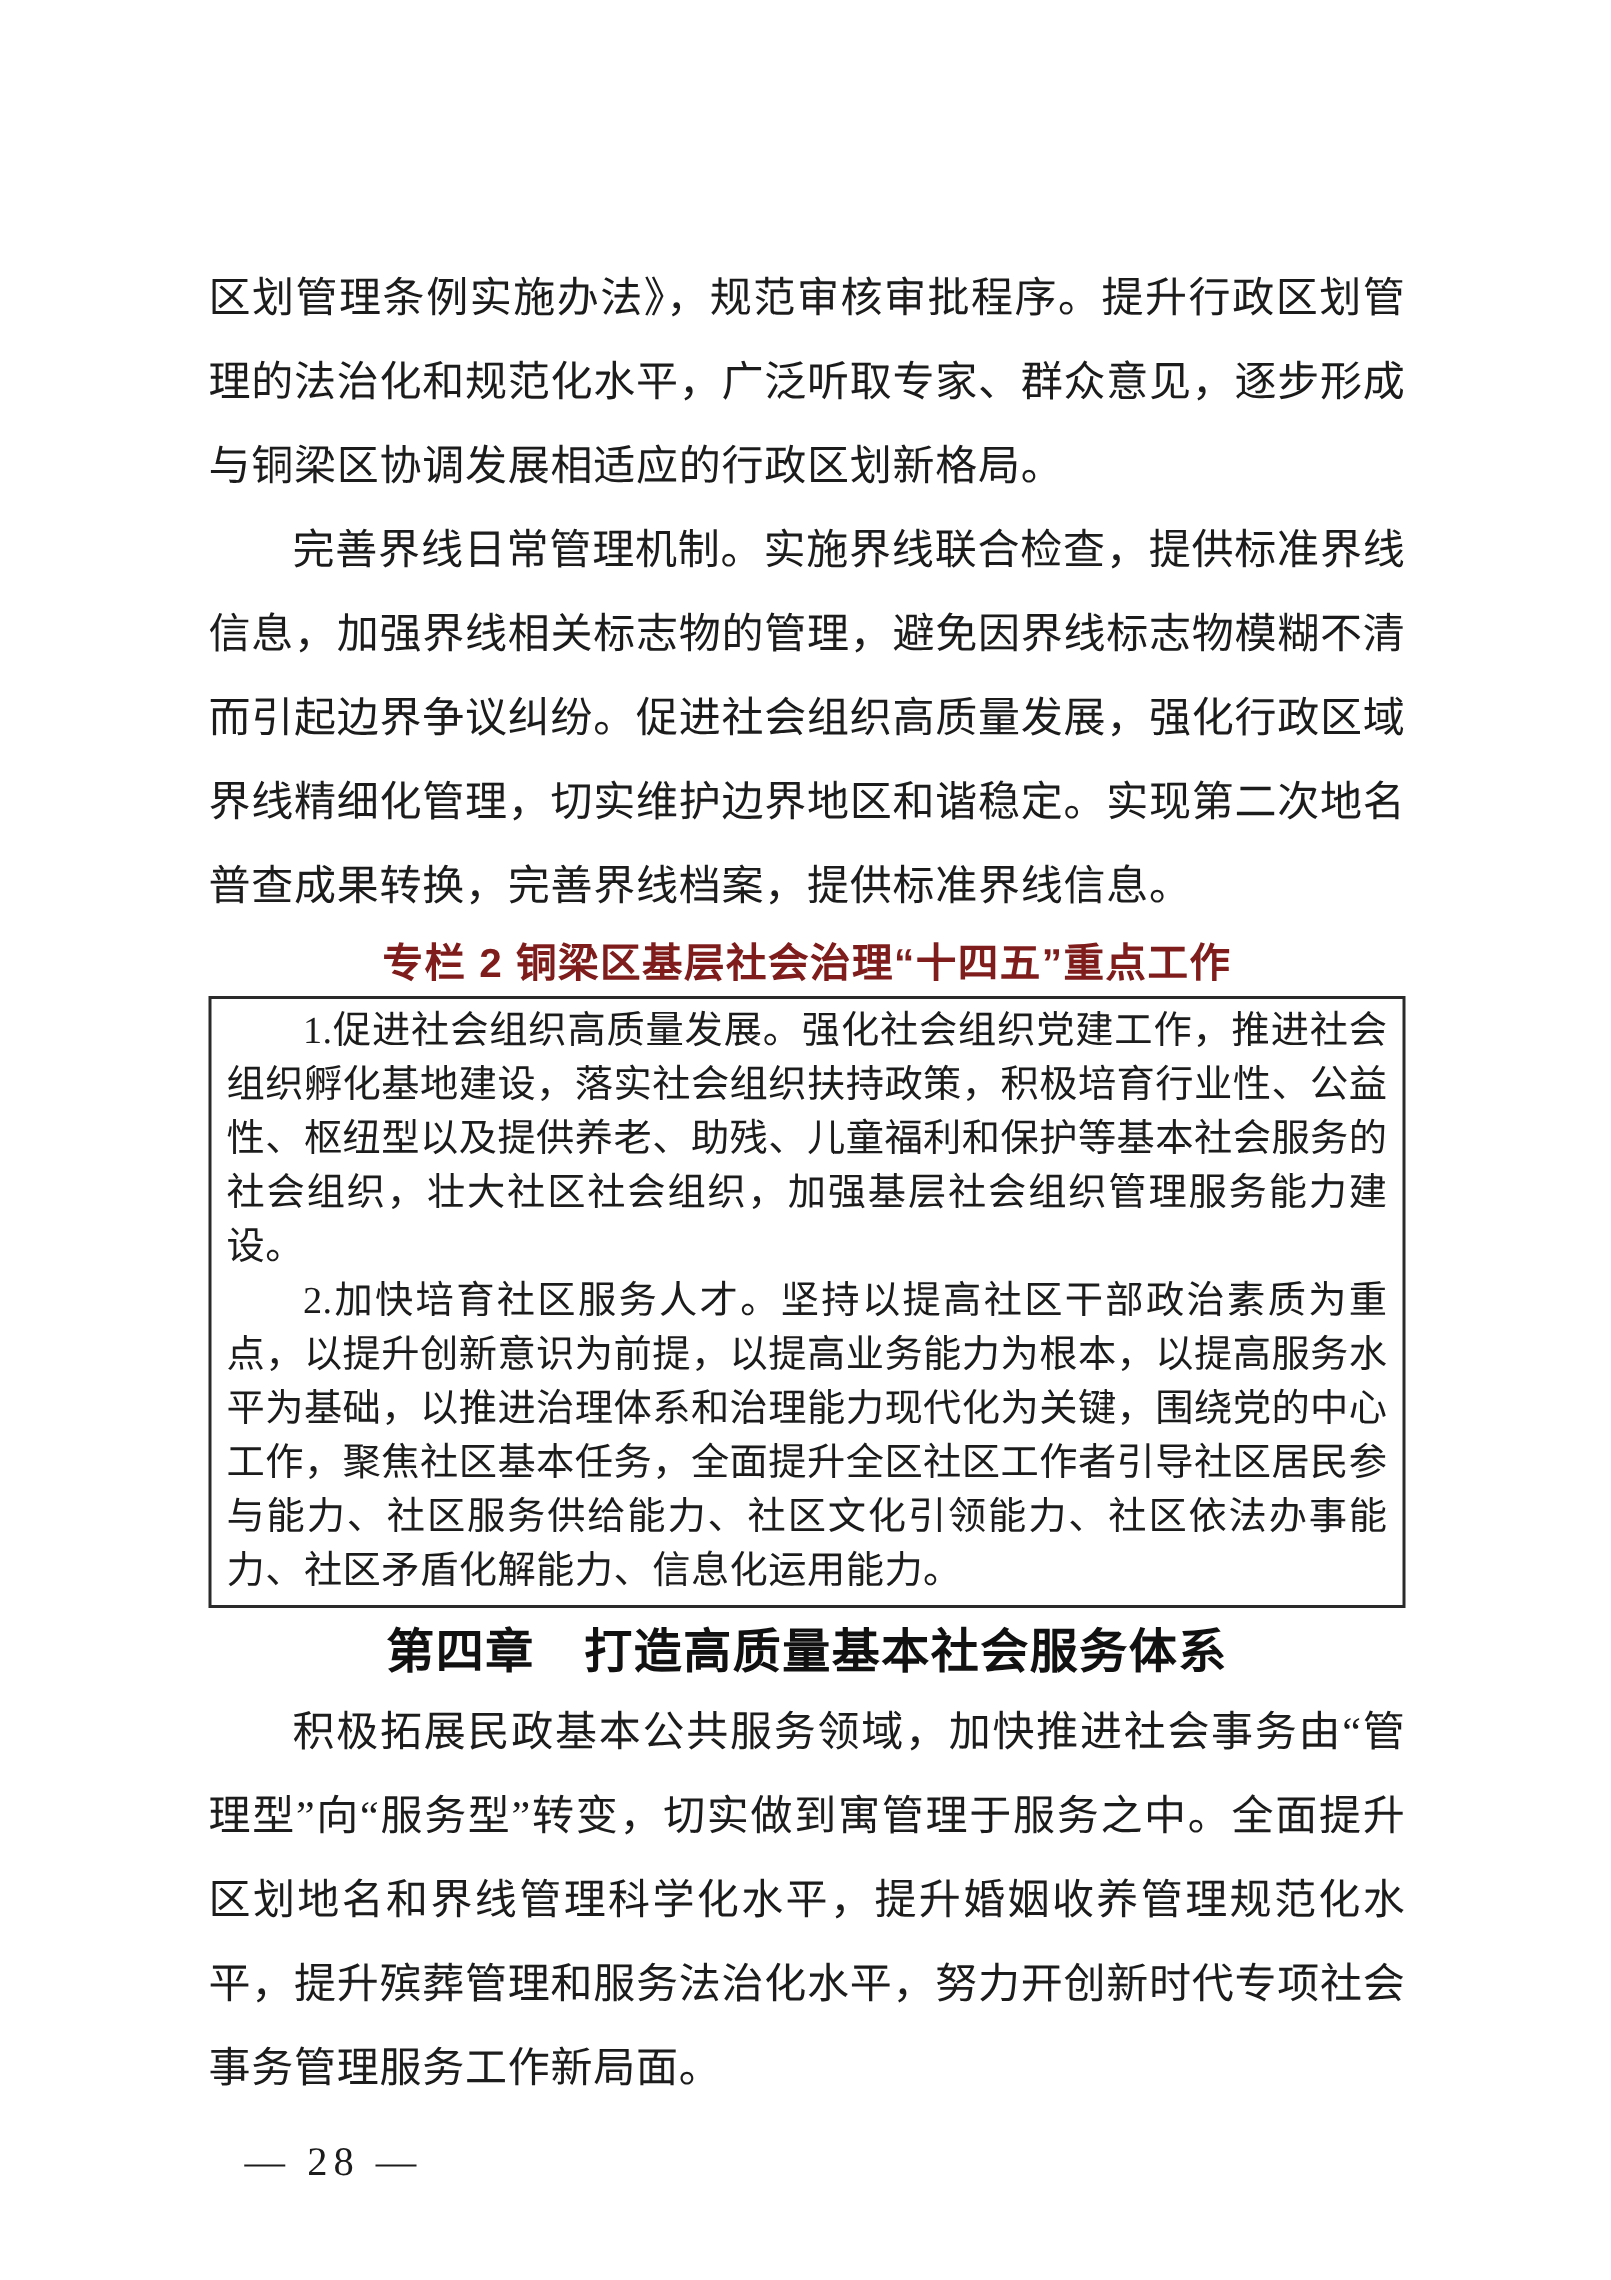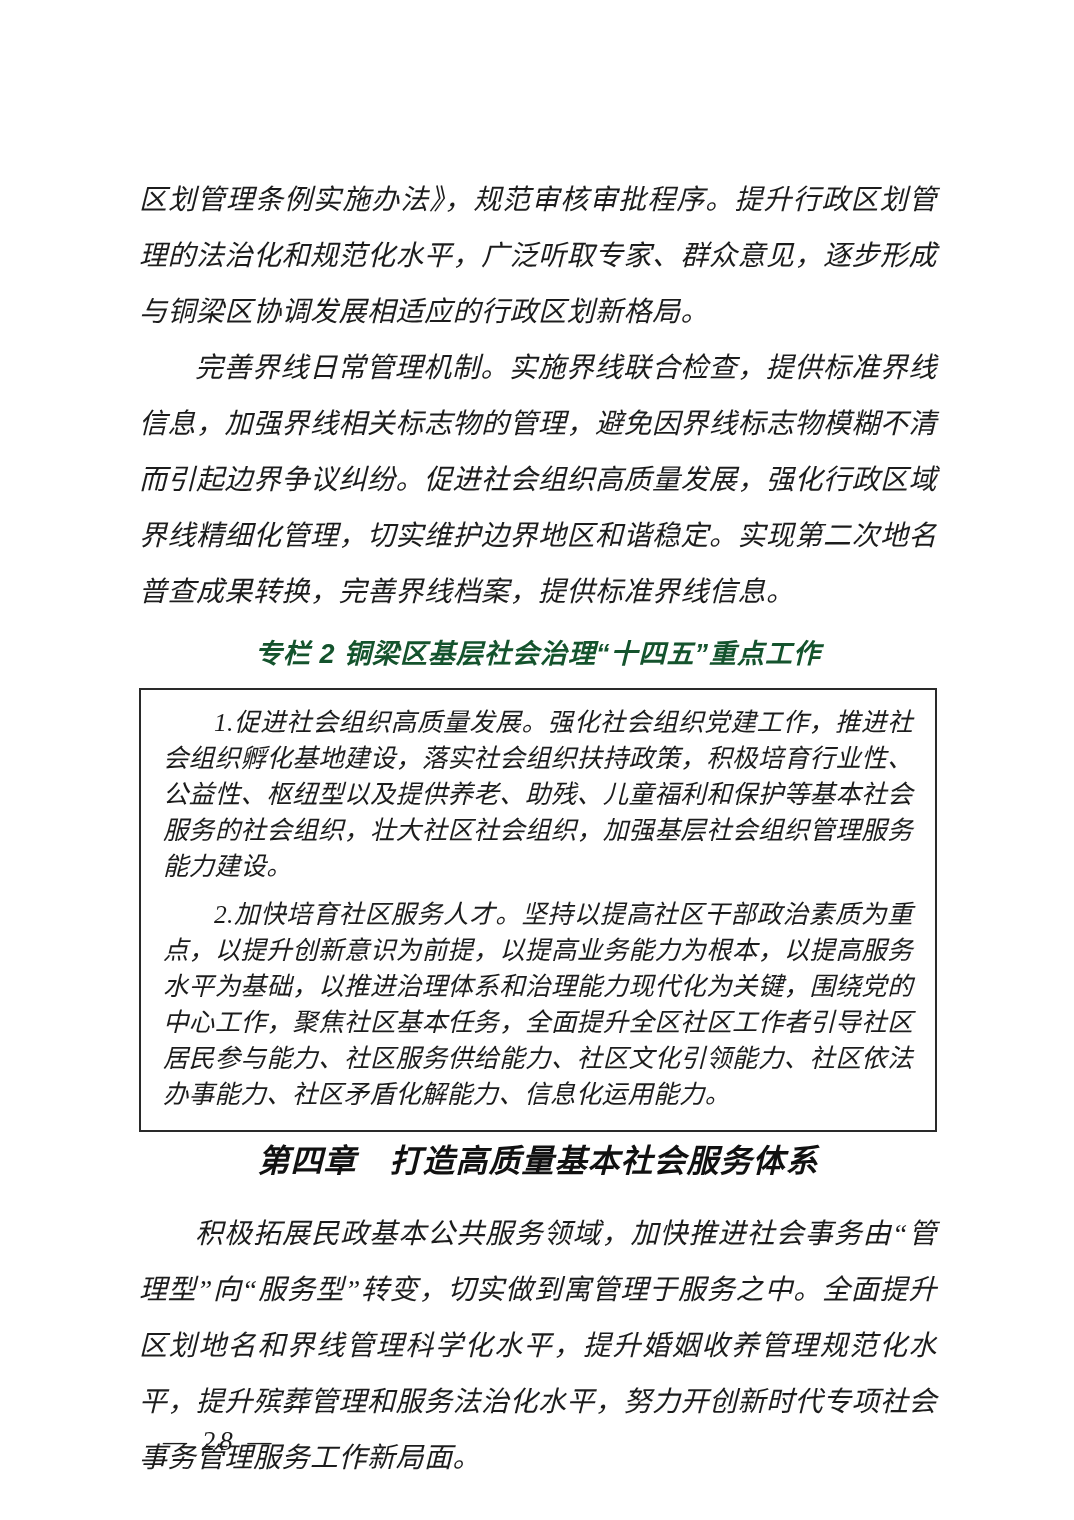--- a/index.html
+++ b/index.html
@@ -13,66 +13,65 @@
     width:1074px;height:1520px;
     background:var(--paper);
     color:var(--ink);
     overflow:hidden;
     font-family:"Liberation Serif","DejaVu Serif",serif;
   }
   .page{
     position:relative;
     width:1074px;height:1520px;
     background:var(--paper);
-    font-style:italic;
   }
   .content{
     position:absolute;
     left:139px;top:172px;
     width:798px;
   }
   .body-para{
     margin:0;
     font-size:28px;
     line-height:56px;
     letter-spacing:0.5px;
     text-align:justify;
     text-justify:inter-character;
     font-family:"Liberation Serif","DejaVu Serif",serif;
     color:var(--ink);
   }
   .indent{text-indent:2em;}
   .box-title{
-    margin:12px;
+    margin:0;
     font-family:"Liberation Sans","DejaVu Sans",sans-serif;
     font-weight:bold;
     font-size:27px;
     line-height:44px;
     text-align:center;
     letter-spacing:1px;
-    color:#14532d;
+    color:#7f1d1d;
   }
   .feature-box{
     border:2px solid var(--border);
     padding:3px 10px 5px 10px;
     background:var(--paper);
   }
   .box-para{
-    margin:12px;
+    margin:0;
     font-size:25.5px;
     line-height:36px;
     letter-spacing:0.3px;
     text-align:justify;
     text-justify:inter-character;
     text-indent:2em;
     font-family:"Liberation Serif","DejaVu Serif",serif;
     color:var(--ink);
   }
   .chapter-heading{
-    margin:4px 0 20px 0;
+    margin:4px 0 2px 0;
     font-family:"Liberation Sans","DejaVu Sans",sans-serif;
     font-weight:bold;
     font-size:32px;
     line-height:50px;
     text-align:center;
     letter-spacing:1px;
     color:#111;
   }
   .page-number{
     position:absolute;

